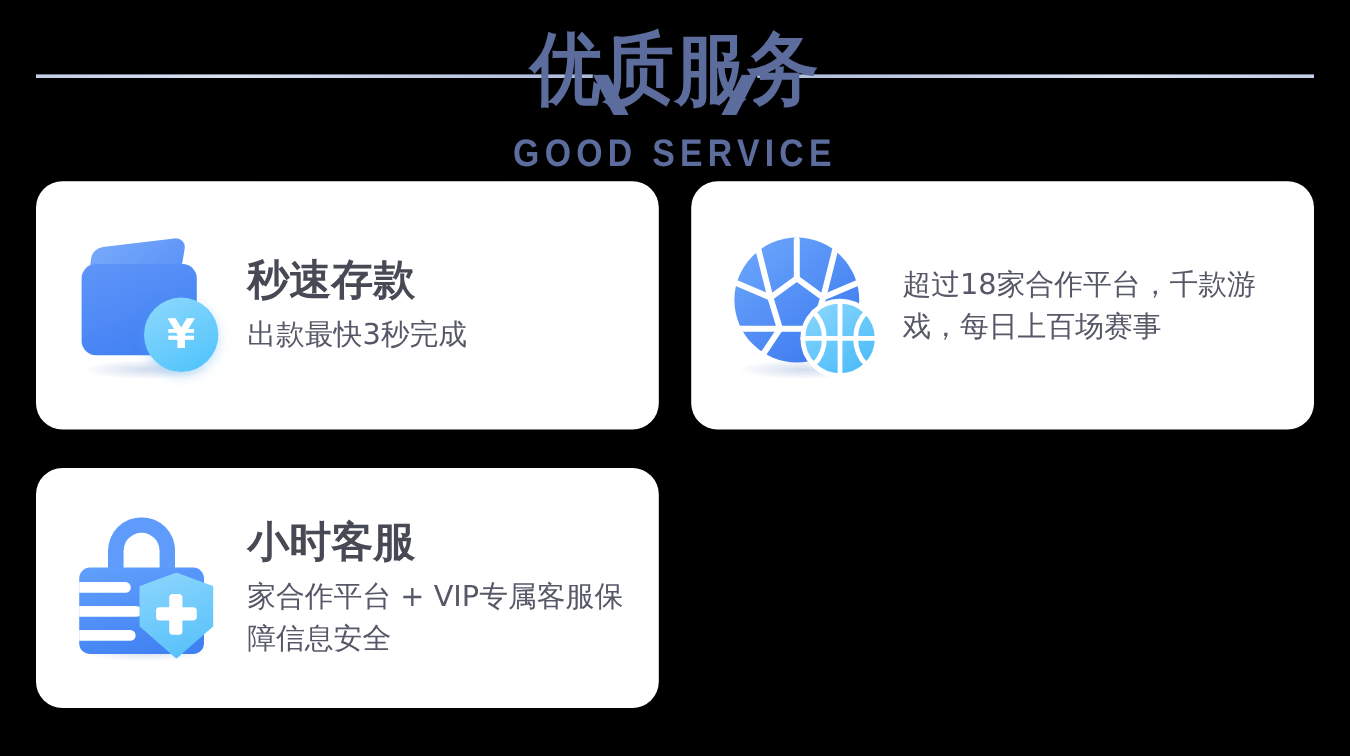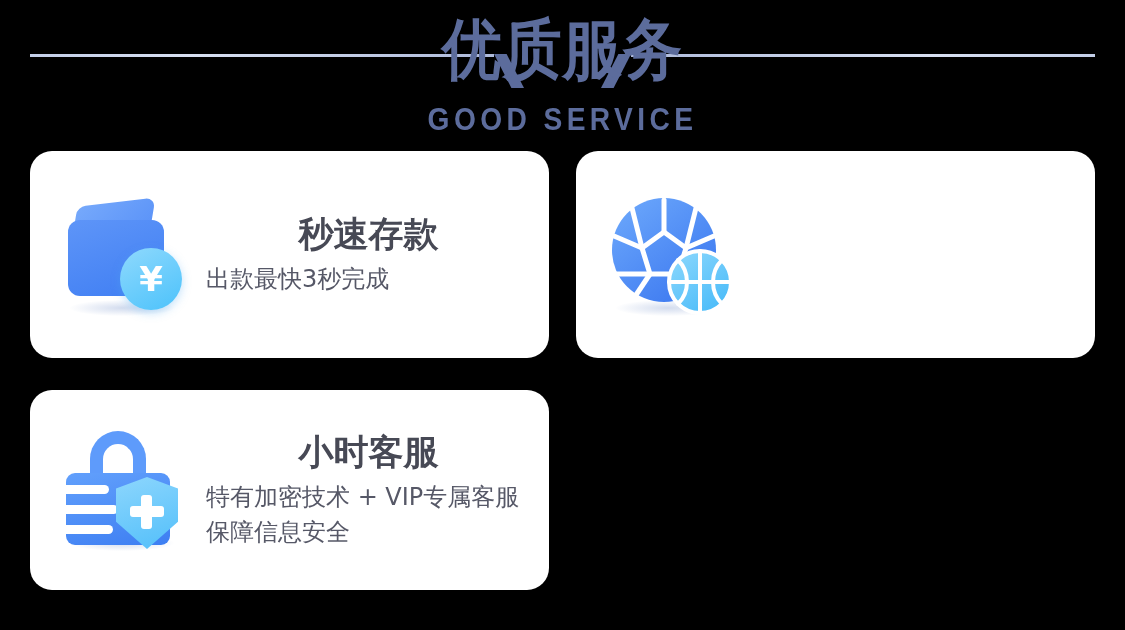--- a/index.html
+++ b/index.html
@@ -12,21 +12,21 @@
     height: 630px;
     overflow: hidden;
     font-family: "Liberation Sans", "DejaVu Sans", sans-serif;
     position: relative;
   }
 
   
   .header {
     position: absolute;
     left: 0;
-    top: 4px;
+    top: 12px;
     width: 1125px;
     height: 146px;
   }
   .deco {
     position: absolute;
     top: 50px;
     height: 34px;
   }
   .deco-left  { left: 30px;  width: 500px; }
   .deco-right { right: 30px; width: 500px; }
@@ -116,21 +116,20 @@
   }
   .card-text { flex: 1; }
   .card-title {
     color: #474955;
     font-size: 35px;
     line-height: 44px;
     font-weight: bold;
     margin-bottom: 6px;
     letter-spacing: 0px;
     font-family: "DejaVu Sans", "Liberation Sans", sans-serif;
-    text-align: center;
   }
   .card-desc {
     color: #565867;
     font-size: 24px;
     line-height: 35px;
     font-family: "DejaVu Sans", "Liberation Sans", sans-serif;
   }
 
   
   .icon-shadow {
@@ -372,35 +371,36 @@
           <g fill="none" stroke="#ffffff" stroke-width="4" stroke-linecap="round">
             <path d="M90,55 L90,117"></path>
             <path d="M59,86 L121,86"></path>
             <path d="M68,64 C80,76 80,96 68,108"></path>
             <path d="M112,64 C100,76 100,96 112,108"></path>
           </g>
         </svg>
       </div>
     </div>
     <div class="card-text">
+      <div class="card-desc">超过18家合作平台，千款游戏，每日上百场赛事</div>
     </div>
   </div>
 
   <div class="card">
     <div class="card-icon">
       <div class="icon-shadow"></div>
       <div class="lock-shackle"></div>
       <div class="lock-body"></div>
       <div class="lock-slot s1"></div>
       <div class="lock-slot s2"></div>
       <div class="lock-slot s3"></div>
       <div class="shield"></div>
       <div class="shield-plus-h"></div>
       <div class="shield-plus-v"></div>
     </div>
     <div class="card-text">
       <div class="card-title">小时客服</div>
-      <div class="card-desc">特有加密技术 + VIP专属客服保障信息安全</div>
+      <div class="card-desc">家合作平台 + VIP专属客服保障信息安全</div>
     </div>
   </div>
 
 
 </div>
 
 </body></html>

